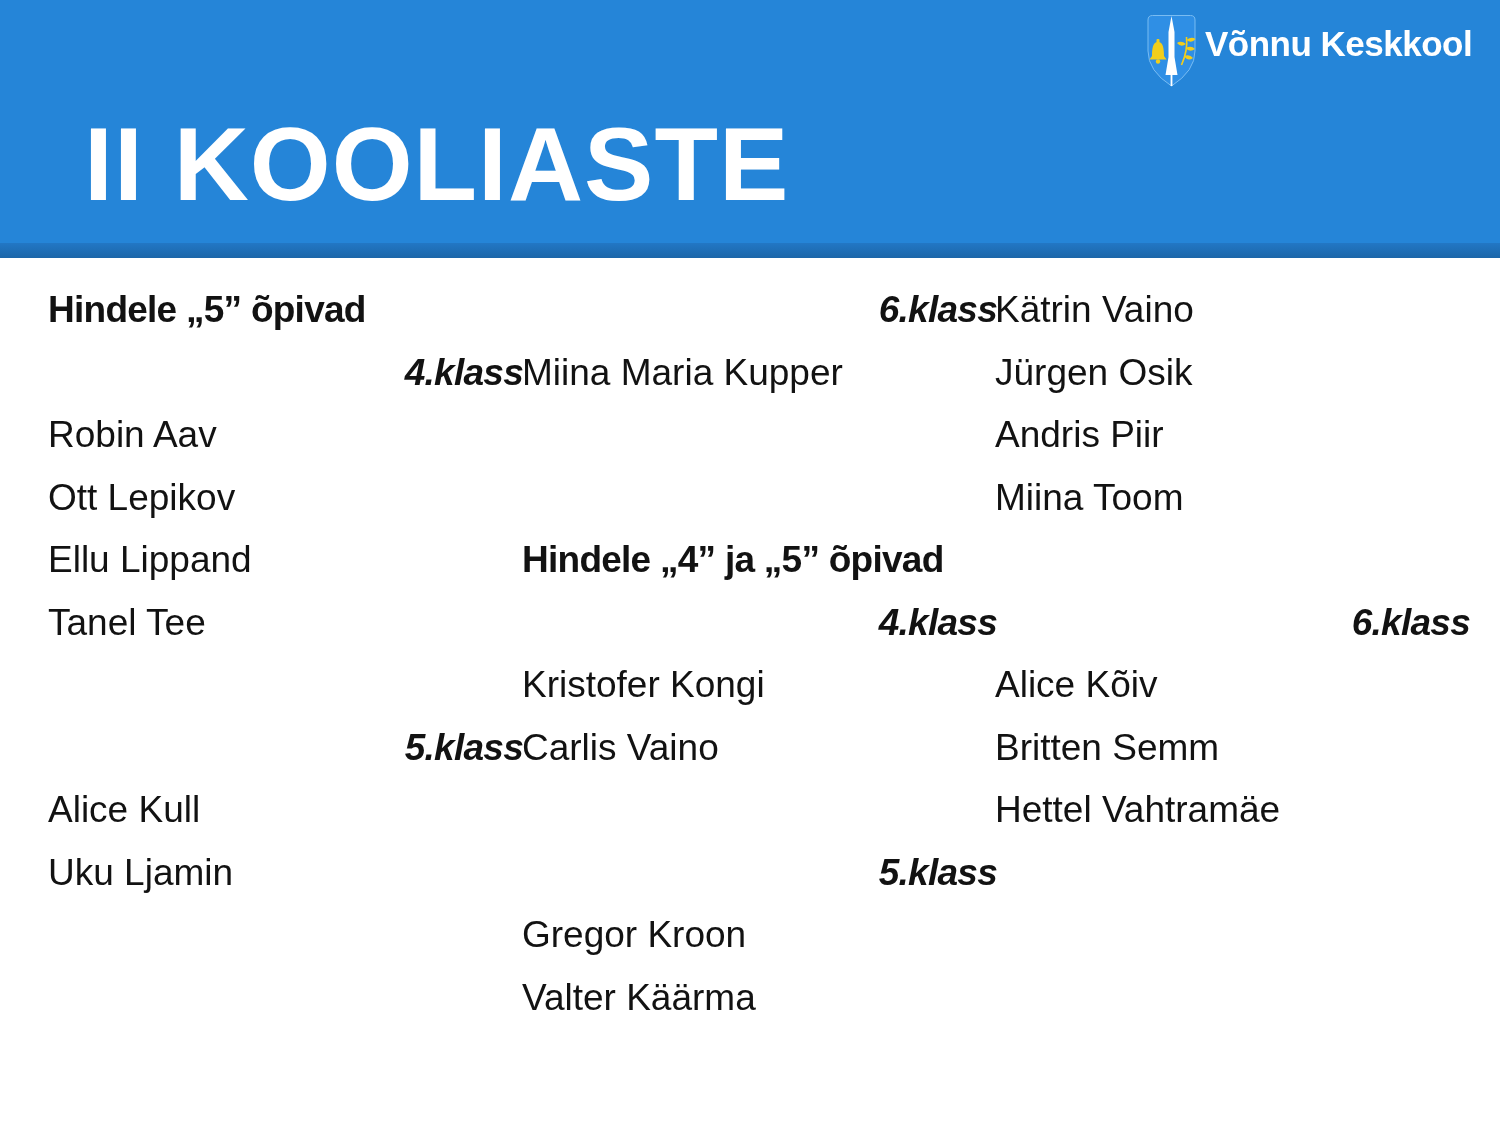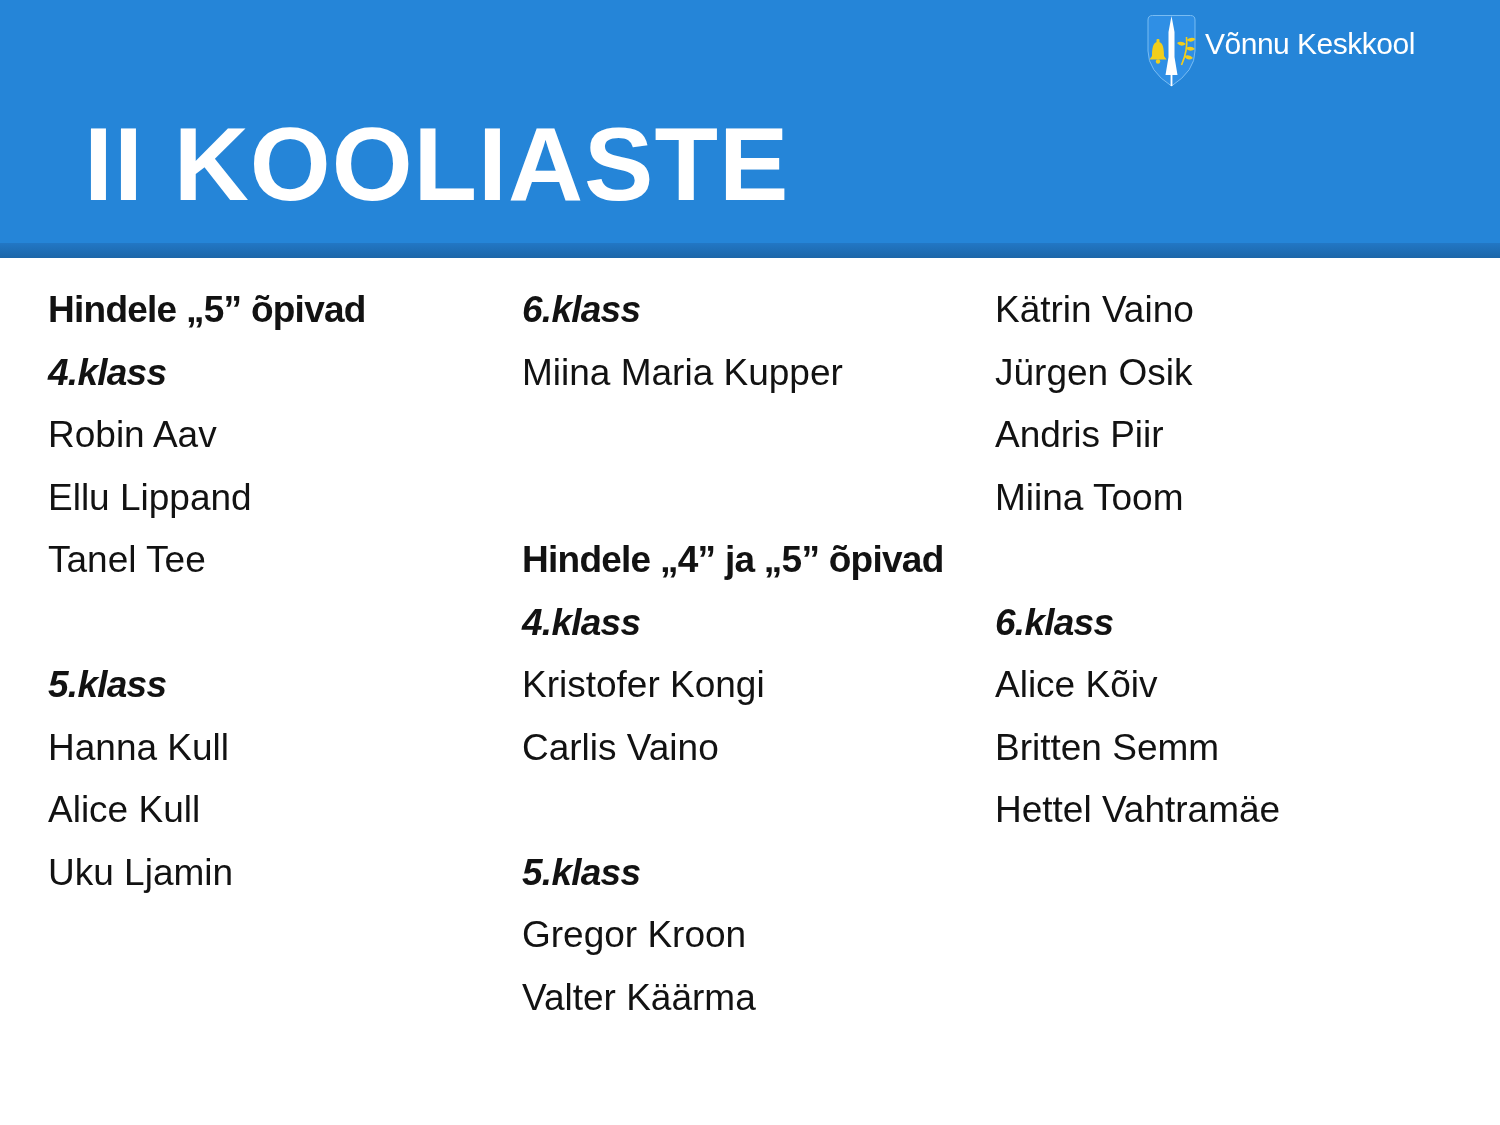--- a/index.html
+++ b/index.html
@@ -36,35 +36,35 @@
     position:absolute;left:84px;top:112px;
     font-size:104px;line-height:1;font-weight:700;
     letter-spacing:1px;
     color:var(--title-color);
     white-space:nowrap;
   }
   .logo{position:absolute;left:0;top:0;width:100%;height:100%;}
   .crest{position:absolute;left:1143px;top:13px;}
   .school-name{
     position:absolute;left:1205px;top:25px;
-    font-size:30px;line-height:38px;font-weight:400;
+    font-size:35px;line-height:38px;font-weight:700;
     color:#FFFFFF;letter-spacing:-0.5px;white-space:nowrap;
   }
   main{position:absolute;left:0;top:258px;width:1500px;height:867px;}
   .column{position:absolute;top:21px;width:475px;}
   .column[data-name="column-1"]{left:48px;}
   .column[data-name="column-2"]{left:522px;}
   .column[data-name="column-3"]{left:995px;}
   .line{
     height:62.5px;line-height:62.5px;
     font-size:37px;color:var(--text-color);
     white-space:nowrap;
   }
   .line.bold{font-weight:700;letter-spacing:-0.02em;}
-  .line.bold-italic{font-weight:700;font-style:italic;letter-spacing:-0.02em;}
+  .line.bold-italic{font-weight:700;font-style:italic;letter-spacing:-0.02em;text-align:right;}
 </style>
 </head>
 <body>
 
 <div class="slide" data-name="presentation-slide">
 
   <header data-name="slide-header">
     <h1 class="slide-title" data-name="slide-title">II KOOLIASTE</h1>
 
     <div class="logo" data-name="school-logo">
@@ -91,25 +91,25 @@
     </div>
 
     <div class="header-strip" data-name="header-strip"></div>
   </header>
 
   <main data-name="content">
       <div class="column" data-name="column-1">
         <div class="line bold" data-name="section-heading">Hindele „5” õpivad</div>
         <div class="line bold-italic" data-name="section-heading">4.klass</div>
         <div class="line" data-name="student-name">Robin Aav</div>
+        <div class="line" data-name="student-name">Ott Lepikov</div>
         <div class="line" data-name="student-name">Ellu Lippand</div>
         <div class="line" data-name="student-name">Tanel Tee</div>
         <div class="line" data-name="spacer"></div>
         <div class="line bold-italic" data-name="section-heading">5.klass</div>
-        <div class="line" data-name="student-name">Hanna Kull</div>
         <div class="line" data-name="student-name">Alice Kull</div>
         <div class="line" data-name="student-name">Uku Ljamin</div>
       </div>
       <div class="column" data-name="column-2">
         <div class="line bold-italic" data-name="section-heading">6.klass</div>
         <div class="line" data-name="student-name">Miina Maria Kupper</div>
         <div class="line" data-name="spacer"></div>
         <div class="line" data-name="spacer"></div>
         <div class="line bold" data-name="section-heading">Hindele „4” ja „5” õpivad</div>
         <div class="line bold-italic" data-name="section-heading">4.klass</div>

